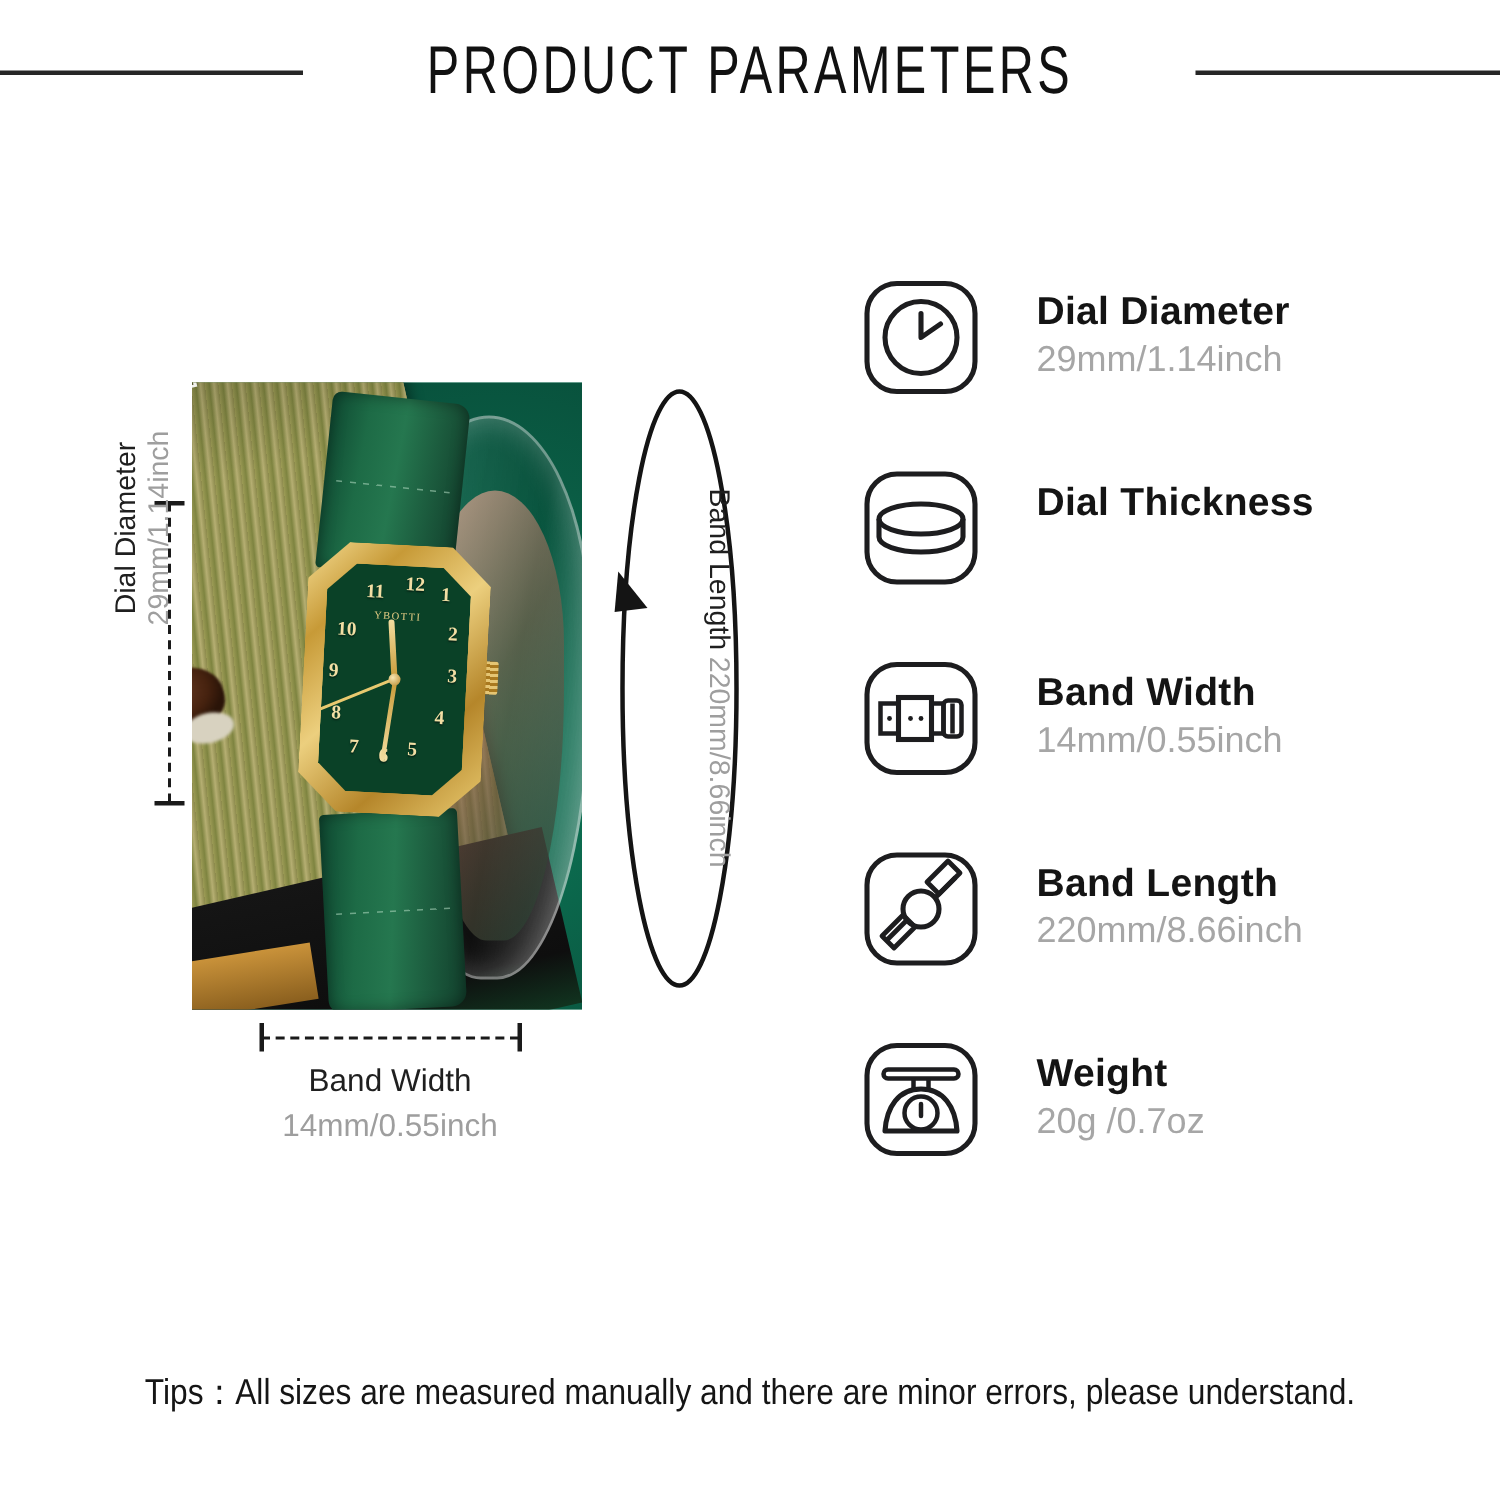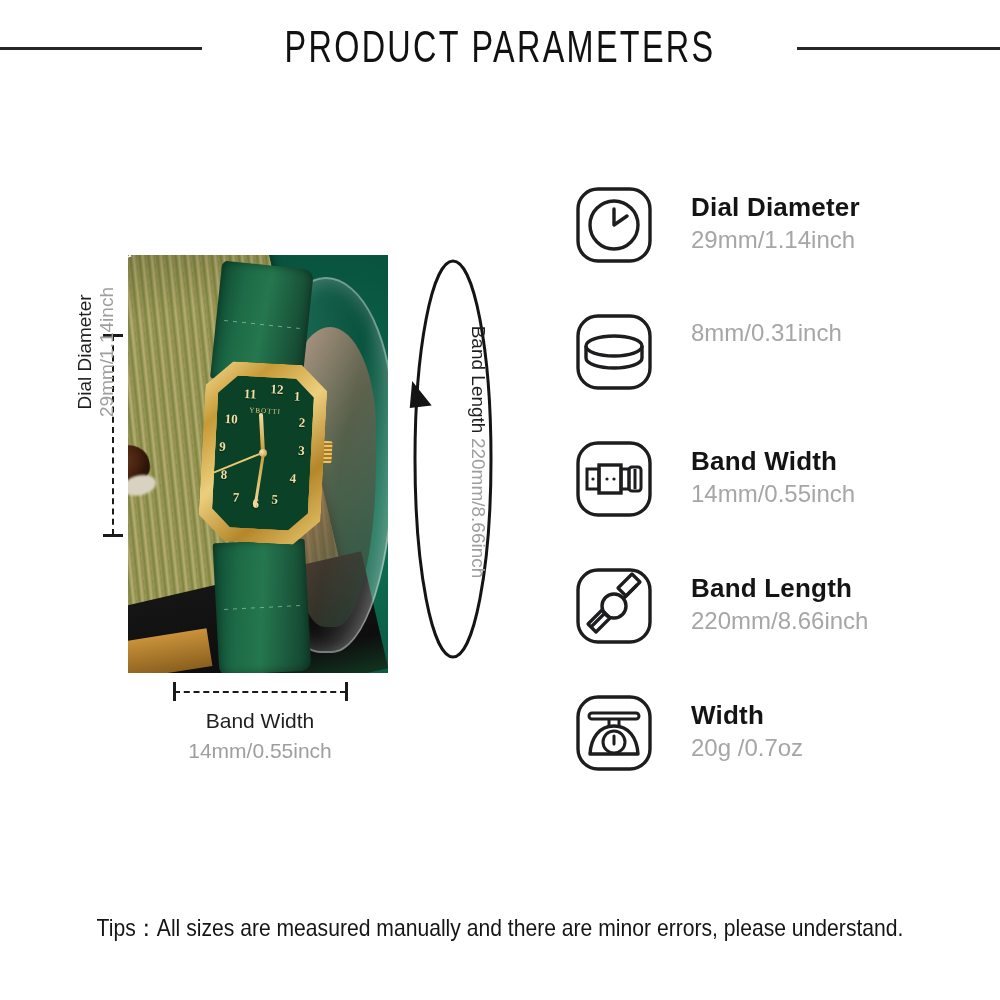--- a/index.html
+++ b/index.html
@@ -479,21 +479,21 @@
 
   <div class="spec-row">
     <div class="spec-icon">
       <svg width="82" height="82" viewBox="0 0 82 82">
         <rect x="5" y="5" width="72" height="72" rx="20" ry="20" fill="none" stroke="#1d1d1f" stroke-width="3.4"></rect>
         <ellipse cx="41" cy="35" rx="28" ry="10" fill="none" stroke="#1d1d1f" stroke-width="3.4"></ellipse>
         <path d="M13 35 L13 47 A28 10 0 0 0 69 47 L69 35" fill="none" stroke="#1d1d1f" stroke-width="3.4"></path>
       </svg>
     </div>
     <div class="spec-text">
-      <div class="spec-value">8mm/0.31inch</div>
+      <div class="spec-label">Dial Thickness</div>
     </div>
   </div>
 
   <div class="spec-row">
     <div class="spec-icon">
       <svg width="82" height="82" viewBox="0 0 82 82">
         <rect x="5" y="5" width="72" height="72" rx="20" ry="20" fill="none" stroke="#1d1d1f" stroke-width="3.4"></rect>
         <rect x="14" y="31" width="12" height="20" fill="none" stroke="#1d1d1f" stroke-width="3"></rect>
         <rect x="26" y="27" width="22" height="28" fill="none" stroke="#1d1d1f" stroke-width="3.4"></rect>
         <rect x="48" y="31" width="8" height="20" fill="none" stroke="#1d1d1f" stroke-width="3"></rect>
@@ -532,20 +532,20 @@
       <svg width="82" height="82" viewBox="0 0 82 82">
         <rect x="5" y="5" width="72" height="72" rx="20" ry="20" fill="none" stroke="#1d1d1f" stroke-width="3.4"></rect>
         <rect x="16" y="21" width="50" height="6" rx="3" fill="none" stroke="#1d1d1f" stroke-width="3"></rect>
         <path d="M36 27 L36 34 M46 27 L46 34" stroke="#1d1d1f" stroke-width="3"></path>
         <path d="M41 34 C26 34 18 46 17 62 L65 62 C64 46 56 34 41 34 Z" fill="none" stroke="#1d1d1f" stroke-width="3.4" stroke-linejoin="round"></path>
         <circle cx="41" cy="50" r="11" fill="none" stroke="#1d1d1f" stroke-width="3"></circle>
         <line x1="41" y1="44" x2="41" y2="52" stroke="#1d1d1f" stroke-width="3" stroke-linecap="round"></line>
       </svg>
     </div>
     <div class="spec-text">
-      <div class="spec-label">Width</div>
+      <div class="spec-label">Weight</div>
       <div class="spec-value">20g /0.7oz</div>
     </div>
   </div>
 
 </div>
 
 <div class="tips">Tips：All sizes are measured manually and there are minor errors, please understand.</div>
 
 </body></html>

